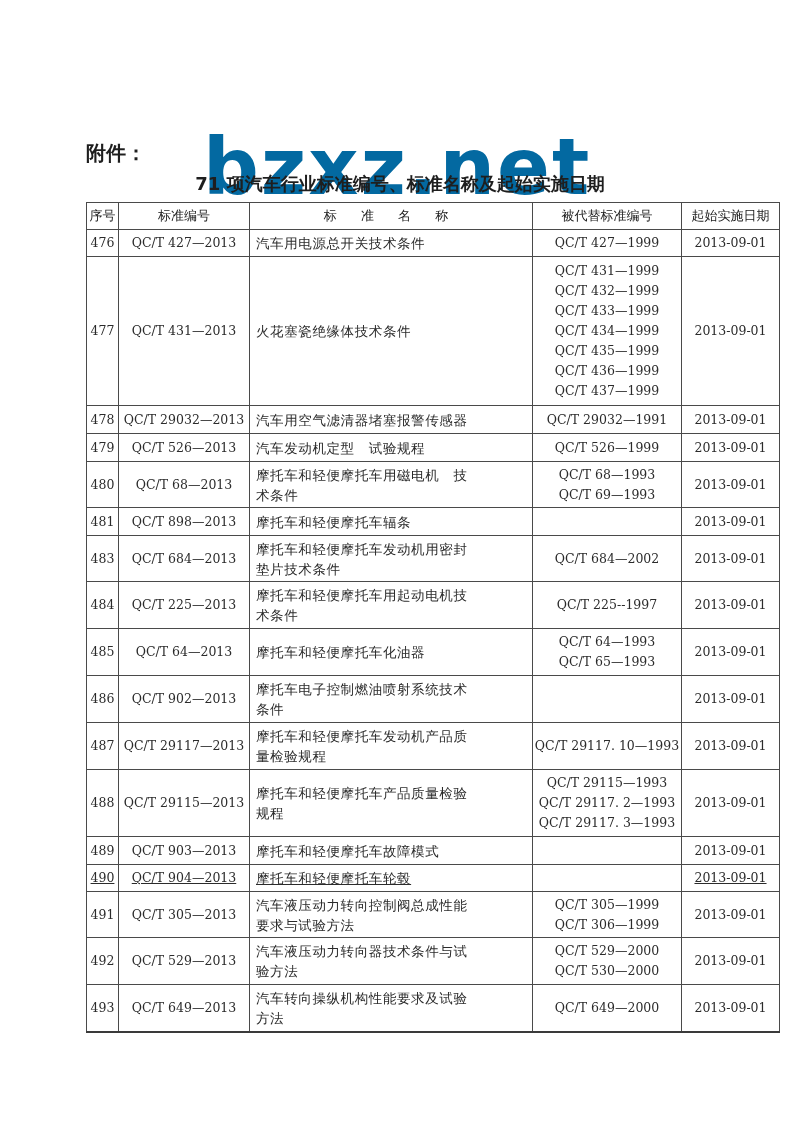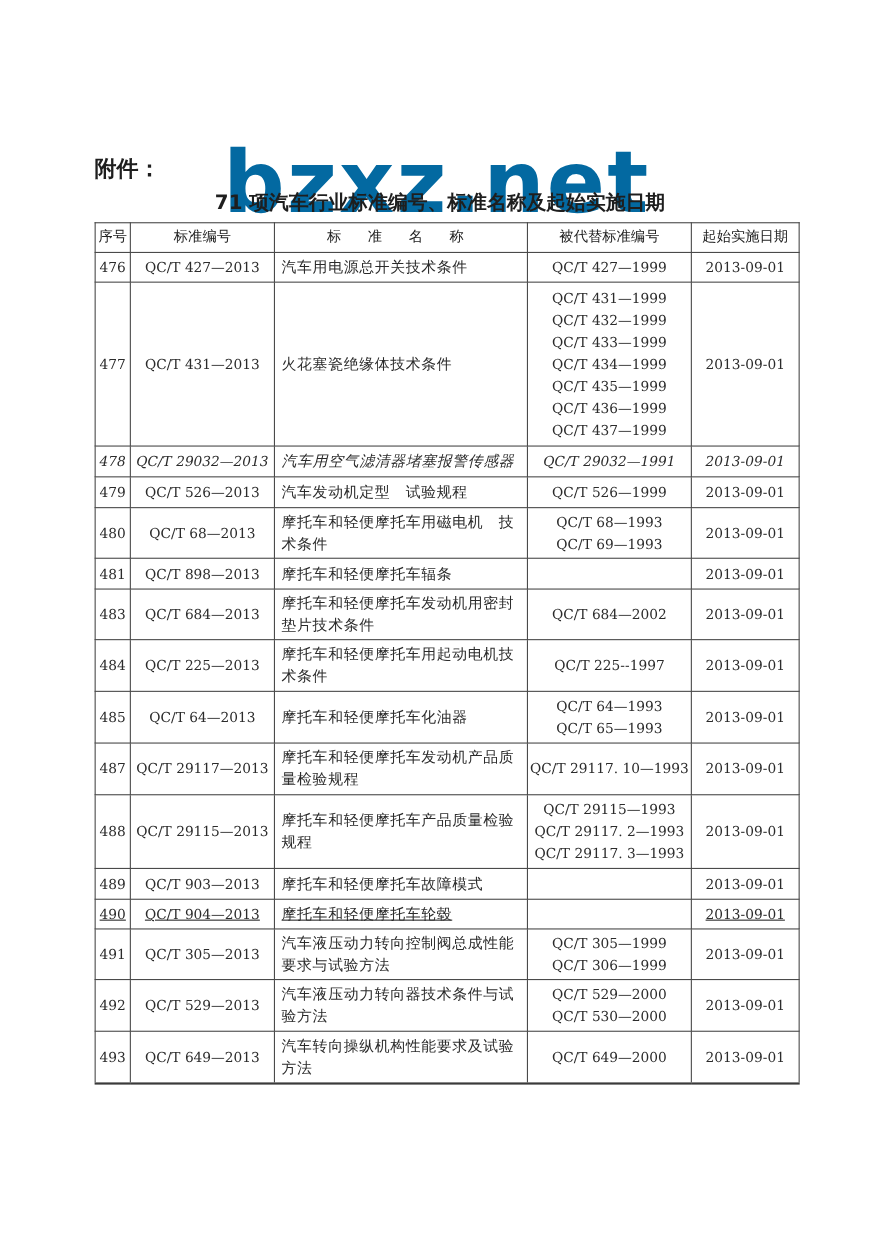--- a/index.html
+++ b/index.html
@@ -48,21 +48,21 @@
     font-weight: bold;
     font-size: 18px;
     color: #1e1e1e;
     z-index: 1;
     box-sizing: border-box;
   }
   table.std-table {
     position: absolute;
     left: 86px;
     top: 202px;
-    width: 641px;
+    width: 694px;
     border-collapse: collapse;
     table-layout: fixed;
     z-index: 1;
     font-size: 13px;
   }
   .std-table th, .std-table td {
     border: 1px solid #4a4a4a;
     padding: 0;
     vertical-align: middle;
     line-height: 20px;
@@ -90,21 +90,21 @@
     font-size: 13.5px;
     letter-spacing: 0.6px;
   }
   .c-rep { width: 148px; text-align: center; font-size: 12.5px; white-space: nowrap; }
   .c-date { width: 97px; text-align: center; font-size: 12.5px; }
   .rep-line { display: block; line-height: 20px; }
   .name-line { display: block; line-height: 20px; }
   .hdr-spaced { letter-spacing: 10px; }
   .row-476 td { height: 26px; }
   .row-477 td { height: 148px; }
-  .row-478 td { height: 27px; font-style: italic; }
+  .row-478 td { height: 27px; }
   .row-479 td { height: 27px; margin-top: 32px; }
   .row-480 td { height: 45px; }
   .row-481 td { height: 27px; }
   .row-482 td { height: 27px; }
   .row-483 td { height: 45px; }
   .row-484 td { height: 46px; }
   .row-485 td { height: 46px; }
   .row-486 td { height: 46px; }
   .row-487 td { height: 46px; }
   .row-488 td { height: 66px; }
@@ -235,20 +235,30 @@
         <td class="c-code">QC/T 64—2013</td>
         <td class="c-name">
           <span class="name-line">摩托车和轻便摩托车化油器</span>
         </td>
         <td class="c-rep">
           <span class="rep-line">QC/T 64—1993</span>
           <span class="rep-line">QC/T 65—1993</span>
         </td>
         <td class="c-date">2013-09-01</td>
       </tr>
+      <tr class="row-486">
+        <td class="c-seq">486</td>
+        <td class="c-code">QC/T 902—2013</td>
+        <td class="c-name">
+          <span class="name-line">摩托车电子控制燃油喷射系统技术</span>
+          <span class="name-line">条件</span>
+        </td>
+        <td class="c-rep"></td>
+        <td class="c-date">2013-09-01</td>
+      </tr>
       <tr class="row-487">
         <td class="c-seq">487</td>
         <td class="c-code">QC/T 29117—2013</td>
         <td class="c-name">
           <span class="name-line">摩托车和轻便摩托车发动机产品质</span>
           <span class="name-line">量检验规程</span>
         </td>
         <td class="c-rep">
           <span class="rep-line">QC/T 29117. 10—1993</span>
         </td>

